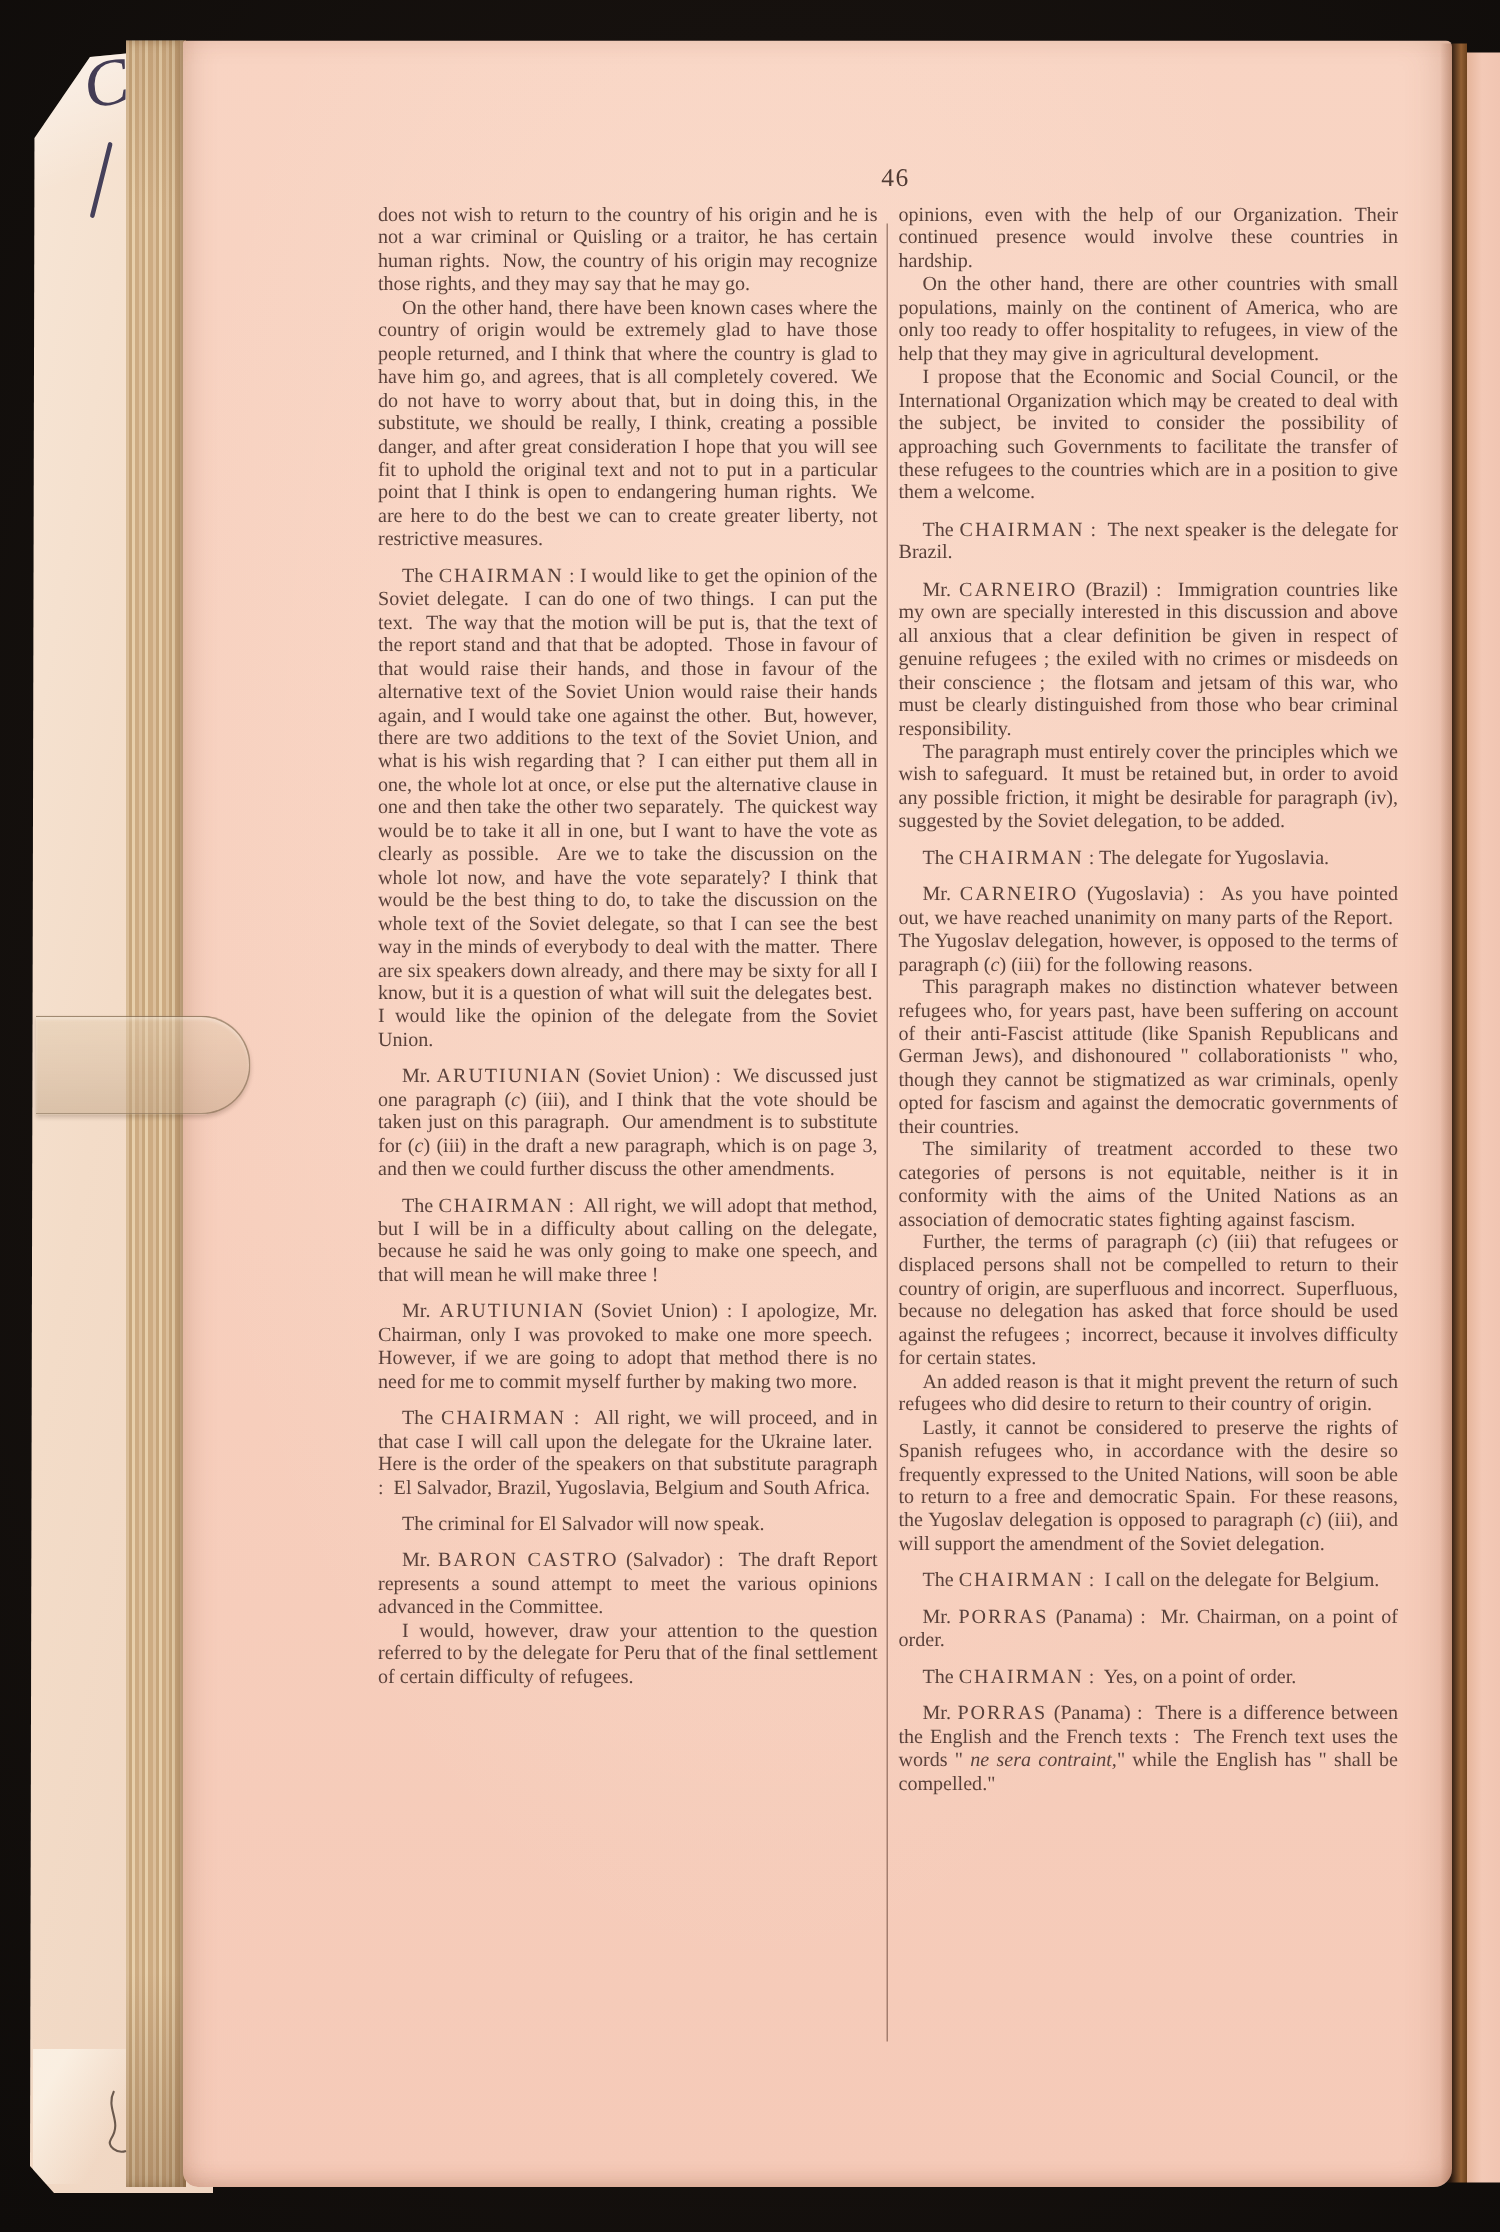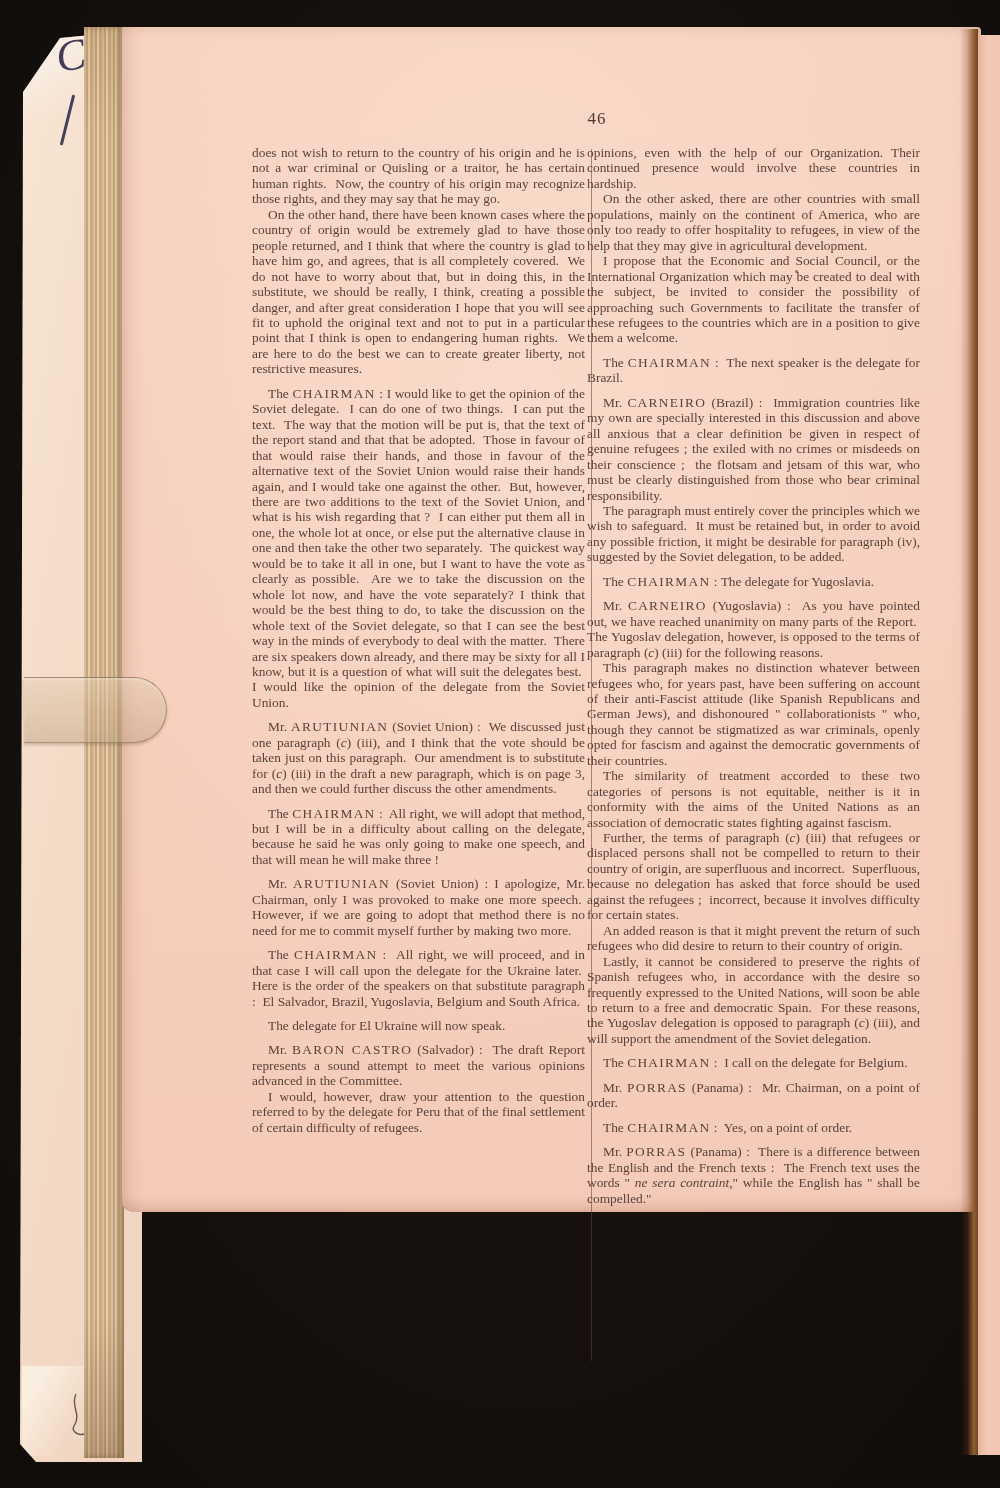--- a/index.html
+++ b/index.html
@@ -40,42 +40,41 @@
   
   .page-edges{
     position:absolute;left:84px;top:27px;width:40px;height:1431px;
     background:
       linear-gradient(180deg, rgba(120,80,40,0.12), rgba(120,80,40,0) 8%, rgba(120,80,40,0) 90%, rgba(90,55,25,0.25)),
       repeating-linear-gradient(90deg,#dcbf9b 0px,#dcbf9b 2px,#c7a67c 2px,#c7a67c 4px,#e7cfab 4px,#e7cfab 6px,#cdab82 6px,#cdab82 9px);
     box-shadow:inset -5px 0 7px rgba(80,45,15,0.35);
   }
   
   .main-page{
-    position:absolute;left:122px;top:27px;width:846px;height:1185px;
+    position:absolute;left:122px;top:27px;width:846px;height:1431px;
     background:
       radial-gradient(ellipse at 45% 35%, rgba(255,235,222,0.35), rgba(255,235,222,0) 60%),
       linear-gradient(180deg,#f8d4c3 0%,#f7cfbd 55%,#f5cab8 100%);
     border-radius:2px 4px 12px 10px;
     box-shadow:
       inset 12px 0 20px -10px rgba(140,85,55,0.28),
       inset -16px 0 26px -12px rgba(150,85,55,0.33),
       inset 0 -10px 16px -10px rgba(140,85,55,0.25);
-    padding-left: 13px;
   }
   .page-number{
     position:absolute;left:134px;top:82px;width:682px;
     text-align:center;font-size:17px;letter-spacing:1px;color:#503b34;
   }
   .col-divider{
     position:absolute;left:469px;top:122px;width:1px;height:1212px;
     background:rgba(96,62,50,0.55);
   }
   .columns{
-    position:absolute;left:130px;top:118px;width:680px;
-    display:flex;gap:2px;
+    position:absolute;left:130px;top:108px;width:680px;
+    display:flex;gap:14px;
   }
   .col{
     width:333px;
     font-size:13.4px;line-height:15.45px;
     text-align:justify;color:#5a423b;
   }
   .para{margin:0;text-indent:16px;}
   .para.cont{text-indent:0;}
   .para.speaker{margin-top:9px;}
   .caps{letter-spacing:1.3px;}
@@ -120,27 +119,27 @@
     <div class="col-divider"></div>
     <div class="columns">
       <div class="col">
           <p class="para cont">does not wish to return to the country of his origin and he is not a war criminal or Quisling or a traitor, he has certain human rights.&nbsp; Now, the country of his origin may recognize those rights, and they may say that he may go.</p>
           <p class="para indent">On the other hand, there have been known cases where the country of origin would be extremely glad to have those people returned, and I think that where the country is glad to have him go, and agrees, that is all completely covered.&nbsp; We do not have to worry about that, but in doing this, in the substitute, we should be really, I think, creating a possible danger, and after great consideration I hope that you will see fit to uphold the original text and not to put in a particular point that I think is open to endangering human rights.&nbsp; We are here to do the best we can to create greater liberty, not restrictive measures.</p>
           <p class="para speaker">The <span class="caps">CHAIRMAN</span> : I would like to get the opinion of the Soviet delegate.&nbsp; I can do one of two things.&nbsp; I can put the text.&nbsp; The way that the motion will be put is, that the text of the report stand and that that be adopted.&nbsp; Those in favour of that would raise their hands, and those in favour of the alternative text of the Soviet Union would raise their hands again, and I would take one against the other.&nbsp; But, however, there are two additions to the text of the Soviet Union, and what is his wish regarding that ?&nbsp; I can either put them all in one, the whole lot at once, or else put the alternative clause in one and then take the other two separately.&nbsp; The quickest way would be to take it all in one, but I want to have the vote as clearly as possible.&nbsp; Are we to take the discussion on the whole lot now, and have the vote separately? I think that would be the best thing to do, to take the discussion on the whole text of the Soviet delegate, so that I can see the best way in the minds of everybody to deal with the matter.&nbsp; There are six speakers down already, and there may be sixty for all I know, but it is a question of what will suit the delegates best.&nbsp; I would like the opinion of the delegate from the Soviet Union.</p>
           <p class="para speaker">Mr. <span class="caps">ARUTIUNIAN</span> (Soviet Union) :&nbsp; We discussed just one paragraph (<i>c</i>) (iii), and I think that the vote should be taken just on this paragraph.&nbsp; Our amendment is to substitute for (<i>c</i>) (iii) in the draft a new paragraph, which is on page 3, and then we could further discuss the other amendments.</p>
           <p class="para speaker">The <span class="caps">CHAIRMAN</span> :&nbsp; All right, we will adopt that method, but I will be in a difficulty about calling on the delegate, because he said he was only going to make one speech, and that will mean he will make three !</p>
           <p class="para speaker">Mr. <span class="caps">ARUTIUNIAN</span> (Soviet Union) : I apologize, Mr. Chairman, only I was provoked to make one more speech.&nbsp; However, if we are going to adopt that method there is no need for me to commit myself further by making two more.</p>
           <p class="para speaker">The <span class="caps">CHAIRMAN</span> :&nbsp;  All right, we will proceed, and in that case I will call upon the delegate for the Ukraine later.&nbsp; Here is the order of the speakers on that substitute paragraph :&nbsp; El Salvador, Brazil, Yugoslavia, Belgium and South Africa.</p>
-          <p class="para speaker">The delegate for El Ukraine will now speak.</p>
+          <p class="para speaker">The criminal for El Salvador will now speak.</p>
           <p class="para speaker">Mr. <span class="caps">BARON CASTRO</span> (Salvador) :&nbsp; The draft Report represents a sound attempt to meet the various opinions advanced in the Committee.</p>
           <p class="para indent">I would, however, draw your attention to the question referred to by the delegate for Peru that of the final settlement of certain difficulty of refugees.</p>
         </div>
       <div class="col">
           <p class="para cont">opinions, even with the help of our Organization. Their continued presence would involve these countries in hardship.</p>
-          <p class="para indent">On the other asked, there are other countries with small populations, mainly on the continent of America, who are only too ready to offer hospitality to refugees, in view of the help that they may give in agricultural development.</p>
+          <p class="para indent">On the other hand, there are other countries with small populations, mainly on the continent of America, who are only too ready to offer hospitality to refugees, in view of the help that they may give in agricultural development.</p>
           <p class="para indent">I propose that the Economic and Social Council, or the International Organization which may be created to deal with the subject, be invited to consider the possibility of approaching such Governments to facilitate the transfer of these refugees to the countries which are in a position to give them a welcome.</p>
           <p class="para speaker">The <span class="caps">CHAIRMAN</span> :&nbsp; The next speaker is the delegate for Brazil.</p>
           <p class="para speaker">Mr. <span class="caps">CARNEIRO</span> (Brazil) :&nbsp; Immigration countries like my own are specially interested in this discussion and above all anxious that a clear definition be given in respect of genuine refugees ; the exiled with no crimes or misdeeds on their conscience ;&nbsp; the flotsam and jetsam of this war, who must be clearly distinguished from those who bear criminal responsibility.</p>
           <p class="para indent">The paragraph must entirely cover the principles which we wish to safeguard.&nbsp; It must be retained but, in order to avoid any possible friction, it might be desirable for paragraph (iv), suggested by the Soviet delegation, to be added.</p>
           <p class="para speaker">The <span class="caps">CHAIRMAN</span> : The delegate for Yugoslavia.</p>
           <p class="para speaker">Mr. <span class="caps">CARNEIRO</span> (Yugoslavia) :&nbsp; As you have pointed out, we have reached unanimity on many parts of the Report.&nbsp; The Yugoslav delegation, however, is opposed to the terms of paragraph (<i>c</i>) (iii) for the following reasons.</p>
           <p class="para indent">This paragraph makes no distinction whatever between refugees who, for years past, have been suffering on account of their anti-Fascist attitude (like Spanish Republicans and German Jews), and dishonoured " collaborationists " who, though they cannot be stigmatized as war criminals, openly opted for fascism and against the democratic governments of their countries.</p>
           <p class="para indent">The similarity of treatment accorded to these two categories of persons is not equitable, neither is it in conformity with the aims of the United Nations as an association of democratic states fighting against fascism.</p>
           <p class="para indent">Further, the terms of paragraph (<i>c</i>) (iii) that refugees or displaced persons shall not be compelled to return to their country of origin, are superfluous and incorrect.&nbsp; Superfluous, because no delegation has asked that force should be used against the refugees ;&nbsp; incorrect, because it involves difficulty for certain states.</p>
           <p class="para indent">An added reason is that it might prevent the return of such refugees who did desire to return to their country of origin.</p>

